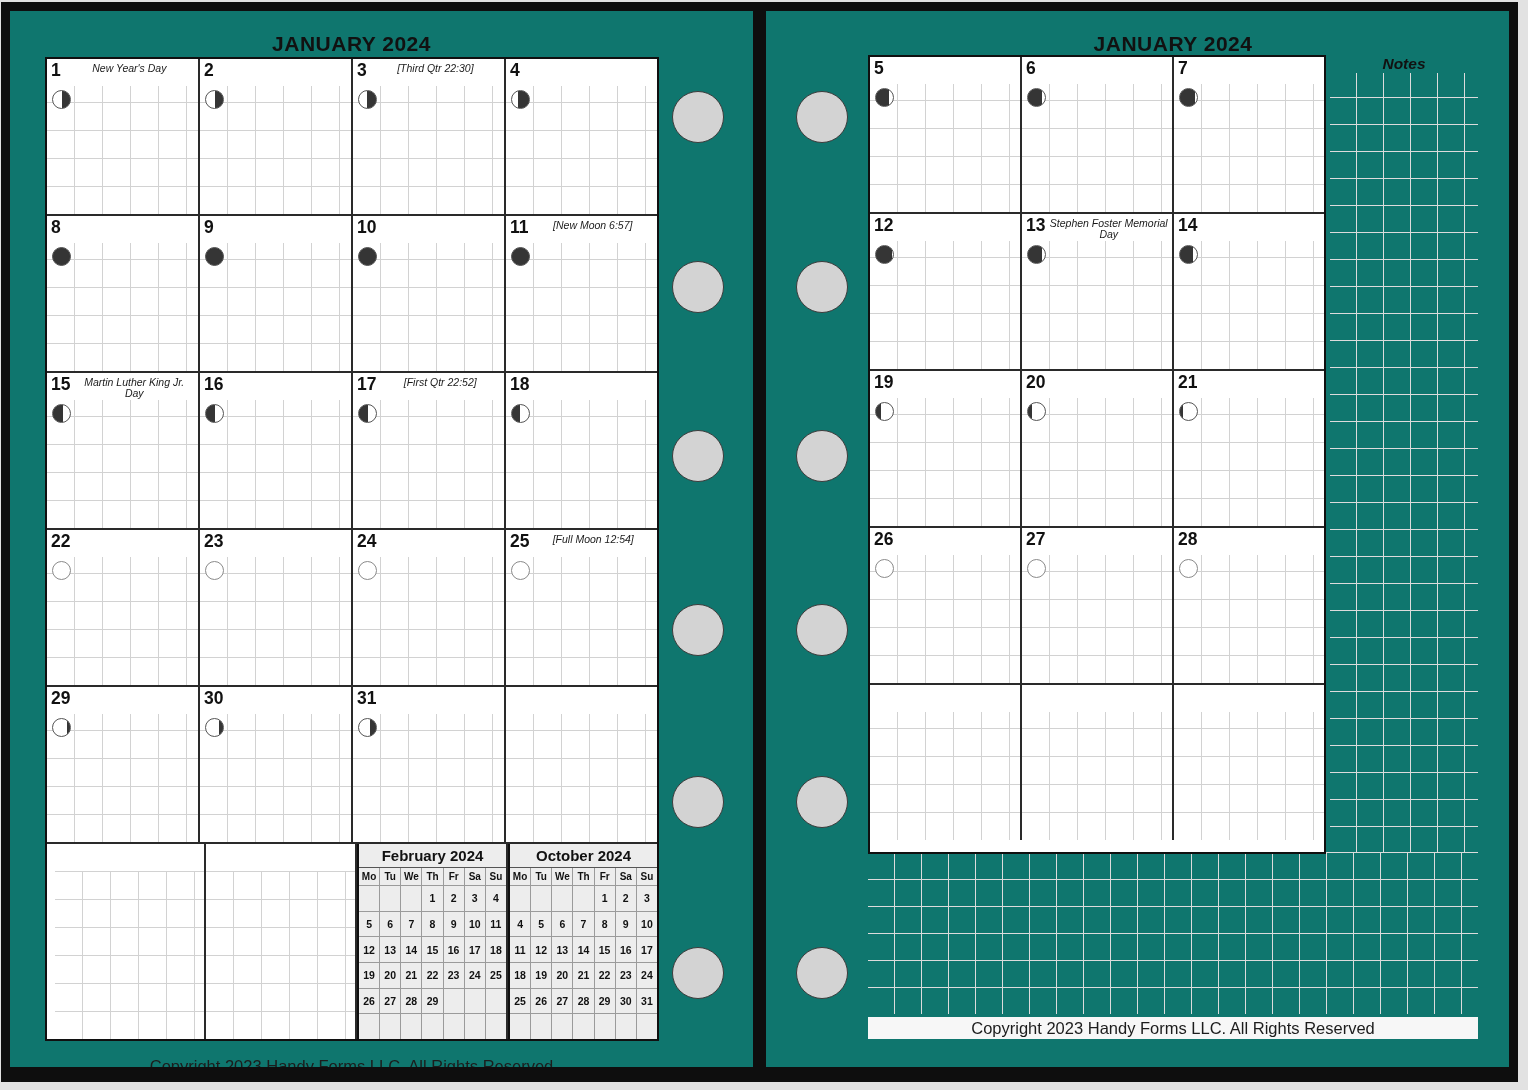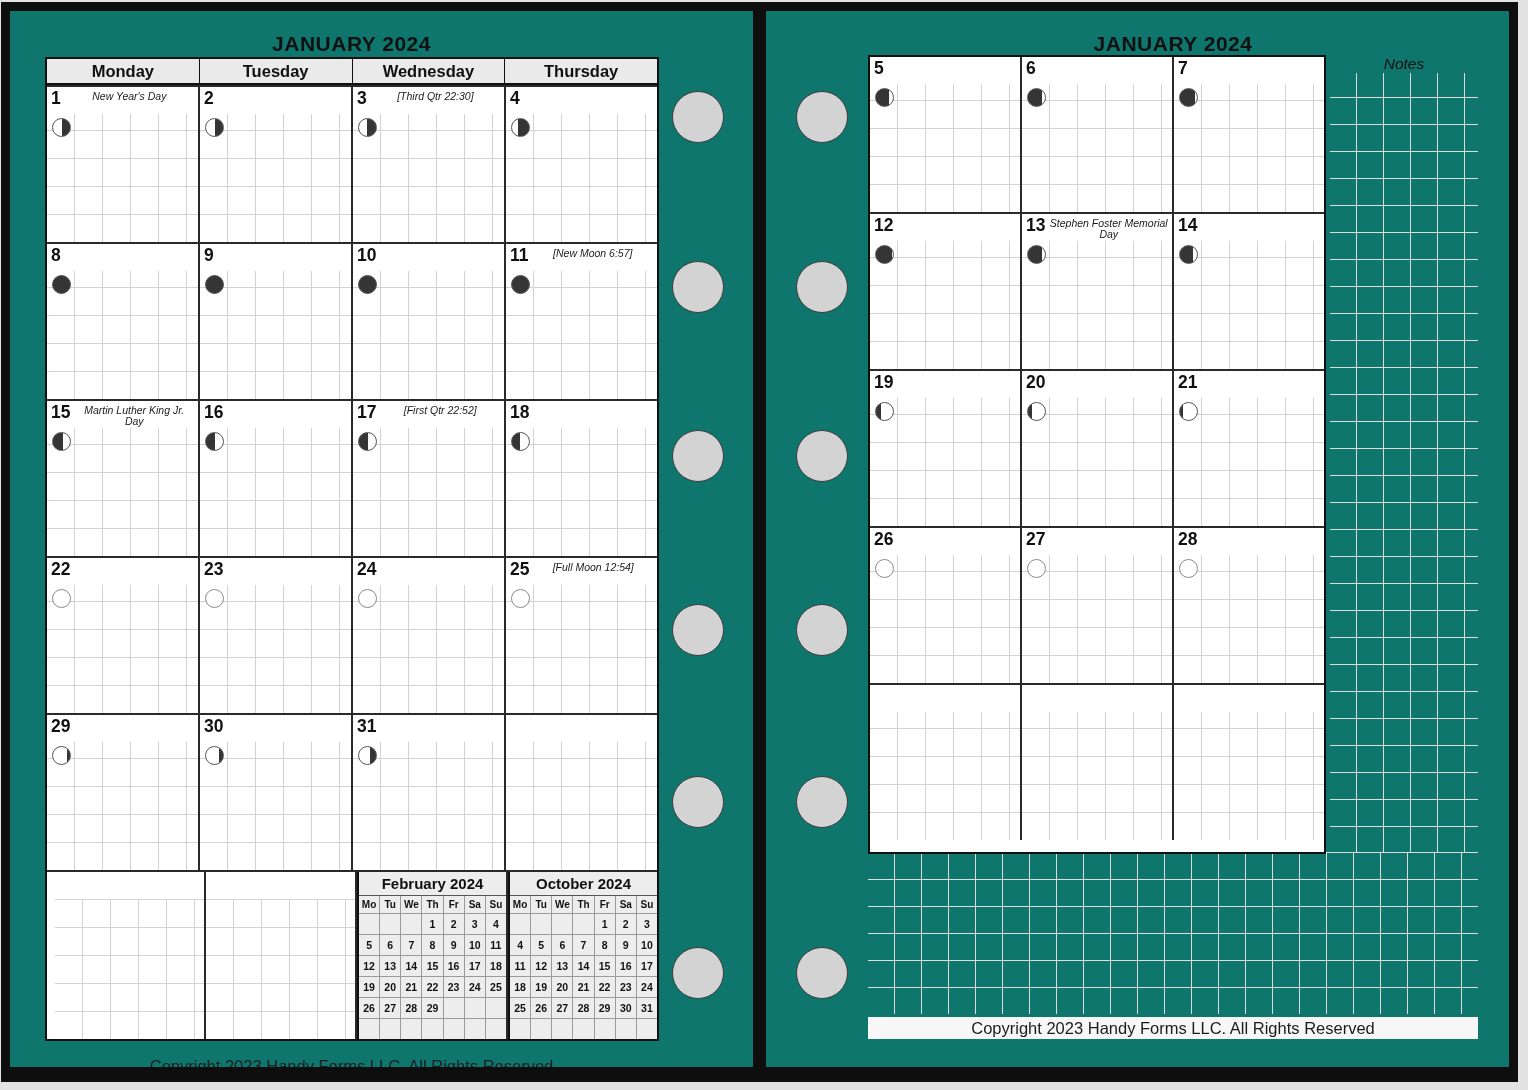--- a/index.html
+++ b/index.html
@@ -84,21 +84,21 @@
     flex:1;display:flex;align-items:center;justify-content:center;
     border-left:1px solid #9b9b9b;border-top:1px solid #9b9b9b;
     font-weight:bold;font-size:10.5px;
   }
   .mini-row .mini-cell:first-child{border-left:none;}
   .mini-hdr .mini-cell{font-size:10px;border-top:none;}
 
   
   .notes-label{
     position:absolute;left:564px;top:44px;width:148px;text-align:center;
-    font-weight:normal;font-style:italic;font-size:15.5px;
+    font-weight:bold;font-style:italic;font-size:15.5px;
   }
   .soft-grid{
     position:absolute;
     background-image:
       repeating-linear-gradient(0deg,transparent 0 26px,#dcdcdc 26px 27px),
       repeating-linear-gradient(90deg,transparent 0 26px,#dcdcdc 26px 27px);
   }
   .notes-grid{left:564px;top:62px;width:148px;height:780px;}
   .bottom-grid{left:102px;top:841px;width:610px;height:162px;}
 
@@ -115,26 +115,20 @@
   }
 </style>
 </head>
 <body>
 
 <div class="binder-frame"></div>
 
 <div class="page page-left">
   <div class="page-title">JANUARY 2024</div>
   <div class="cal cal-left" id="cal-left">
-      <div class="cal-header" style="background: rgb(234, 234, 234);">
-        <div class="cal-header-cell">Monday</div>
-        <div class="cal-header-cell">Tuesday</div>
-        <div class="cal-header-cell">Wednesday</div>
-        <div class="cal-header-cell">Thursday</div>
-      </div>
       <div class="cal-week">
         <div class="cal-cell">
           <div class="cell-strip">
             <span class="day-num">1</span>
             <span class="day-note">New Year's Day</span>
           </div>
           <div class="cell-grid">
             <span class="moon" style="background: linear-gradient(90deg, rgb(255, 255, 255) 50%, rgb(53, 53, 53) 50%);"></span>
           </div>
         </div>

